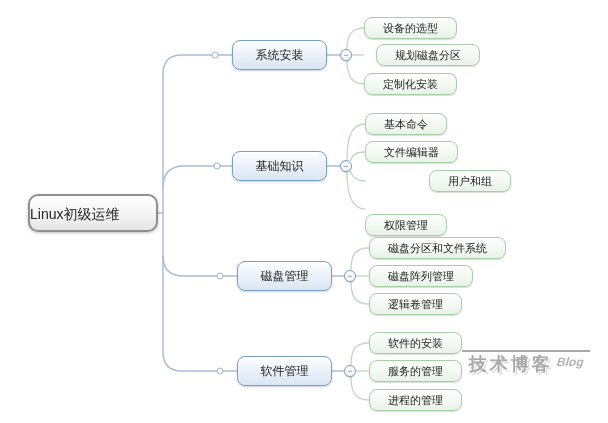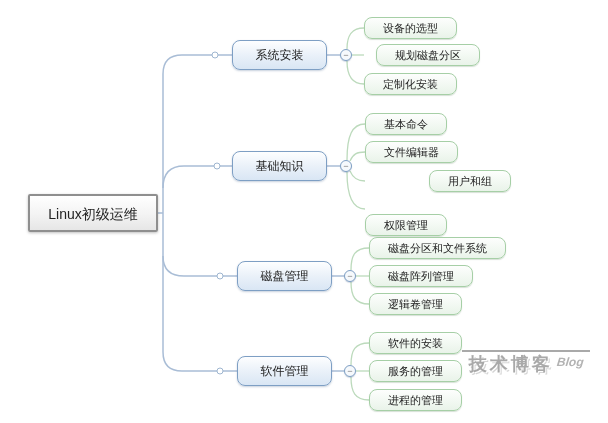--- a/index.html
+++ b/index.html
@@ -7,22 +7,22 @@
     position:relative;width:608px;height:423px;background:#ffffff;overflow:hidden;
     font-family:"Liberation Sans","DejaVu Sans",sans-serif;
   }
   svg.wires{position:absolute;left:0;top:0;width:608px;height:423px;}
 
   .node{
     position:absolute;box-sizing:border-box;color:#222222;
     white-space:nowrap;cursor:default;
   }
   .root{
-    width:130px;height:38px;line-height:36px;text-align:center;font-size:14px;
-    border:2px solid #8f8f8f;border-radius:2px;
+    width:130px;height:38px;line-height:36px;text-align:left;font-size:14px;
+    border:2px solid #8f8f8f;border-radius:10px;
     background:linear-gradient(#ffffff,#f3f3f3 55%,#e6e6e6);
     box-shadow:0 1px 3px rgba(0,0,0,0.25);
   }
   .branch{
     width:95px;height:30px;line-height:28px;text-align:center;font-size:12px;
     border:1px solid #7e9fc4;border-radius:8px;
     background:linear-gradient(#fdfeff,#eaf1f9 50%,#d9e6f4);
     box-shadow:0 1px 2px rgba(70,100,140,0.30);
   }
   .child{

